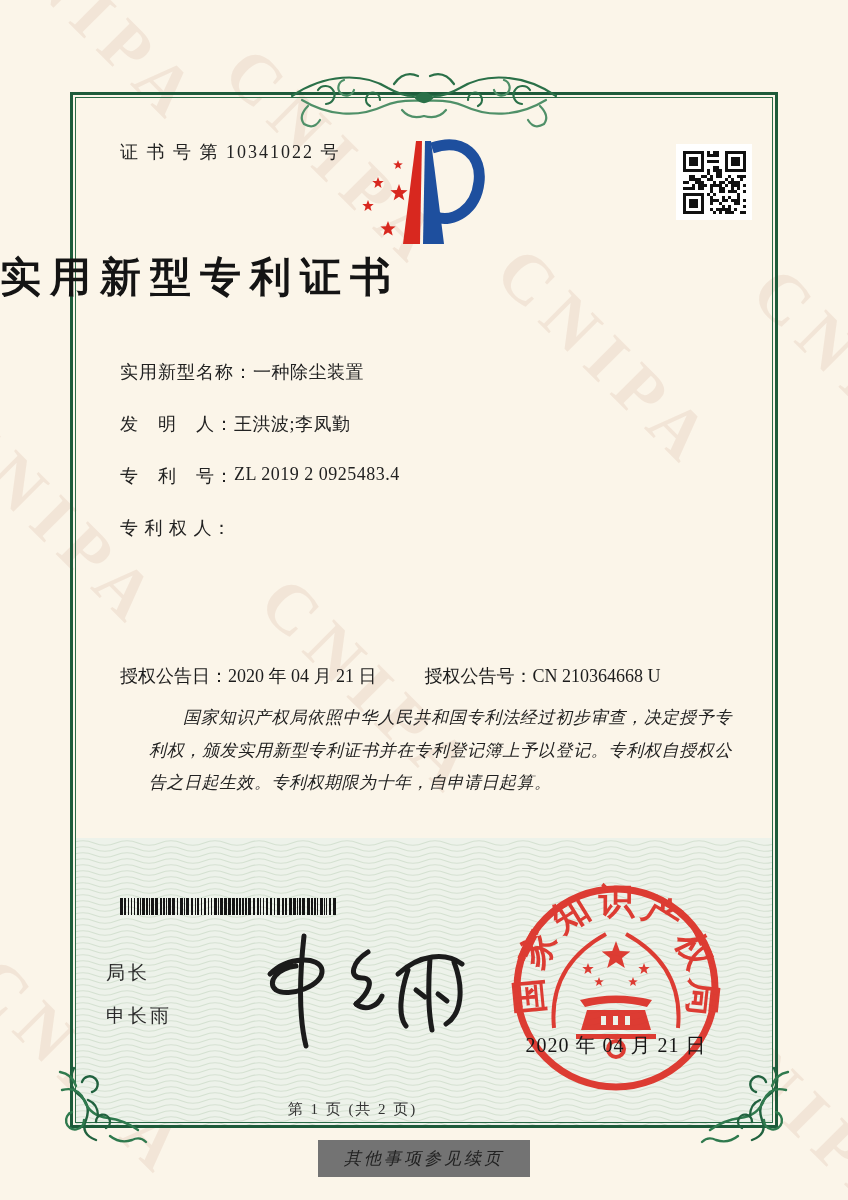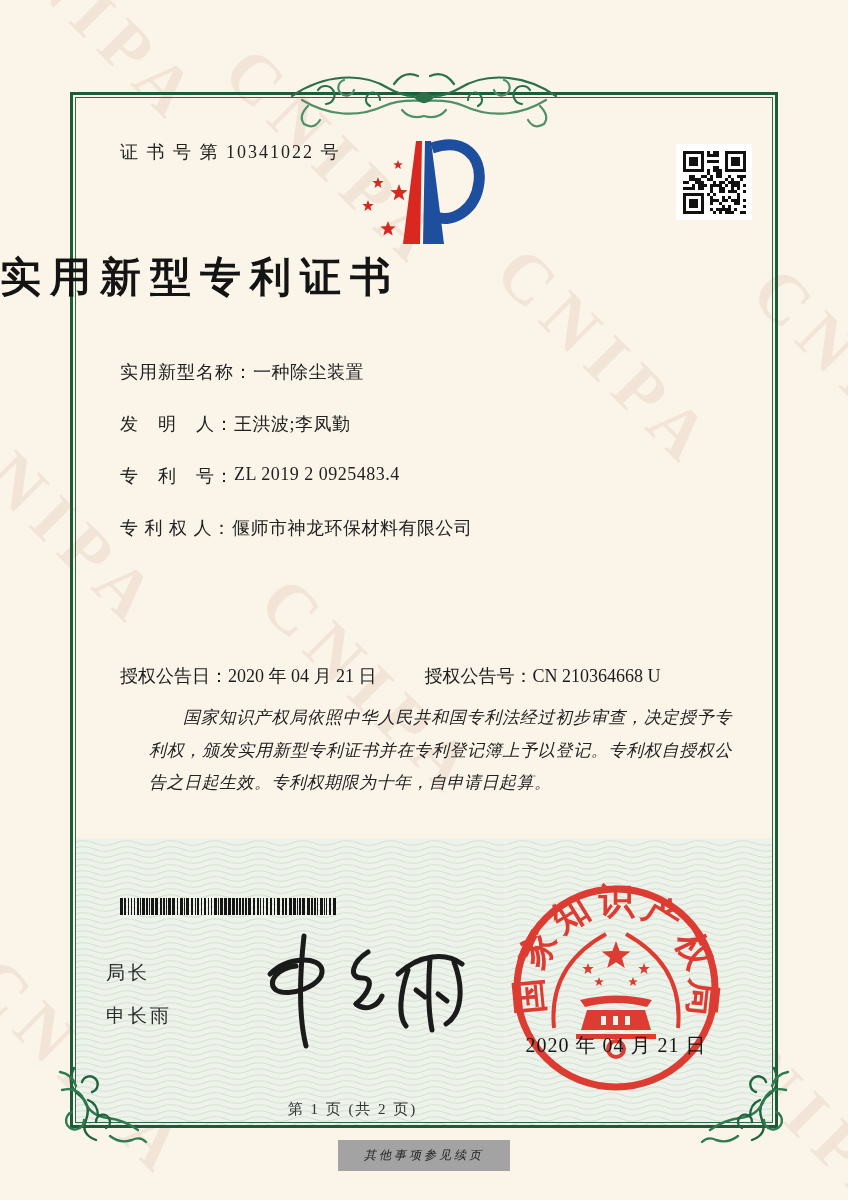--- a/index.html
+++ b/index.html
@@ -82,22 +82,22 @@
     text-align:center; font-size:20px; letter-spacing:1px; color:#161616;
   }
   .page-num {
     position:absolute; left:0; top:1100px; width:705px; z-index:4;
     text-align:center; font-size:15px; color:#333; letter-spacing:2px;
   }
   .note-box {
     position:absolute; left:0; top:1140px; width:848px; z-index:4; text-align:center;
   }
   .note-box span {
-    display:inline-block; background:#a3a3a3; padding:7px 26px;
-    font-size:12px; font-style:italic; letter-spacing:3px; color:#222;
+    display:inline-block; background:#737373; padding:7px 26px;
+    font-size:17px; font-style:italic; letter-spacing:3px; color:#222;
   }
 </style>
 </head>
 <body>
 
 <span class="watermark" style="left:-46px; top:-26px;">CNIPA</span>
 <span class="watermark" style="left:196px; top:118px;">CNIPA</span>
 <span class="watermark" style="left:468px; top:318px;">CNIPA</span>
 <span class="watermark" style="left:-86px; top:478px;">CNIPA</span>
 <span class="watermark" style="left:724px; top:338px;">CNIPA</span>
@@ -460,21 +460,20 @@
   <div class="field-row">
     <span class="field-label">发　明　人：</span>
     <span class="field-value">王洪波;李凤勤</span>
   </div>
   <div class="field-row">
     <span class="field-label">专　利　号：</span>
     <span class="field-value">ZL 2019 2 0925483.4</span>
   </div>
   <div class="field-row">
     <span class="field-label">专 利 权 人：</span>
-    <span class="field-value">偃师市神龙环保材料有限公司</span>
   </div>
 </div>
 
 <div class="grant-row">
   <span class="grant-pair">
     <span>授权公告日：</span><span>2020 年 04 月 21 日</span>
   </span>
   <span class="grant-pair second">
     <span>授权公告号：</span><span>CN 210364668 U</span>
   </span>

